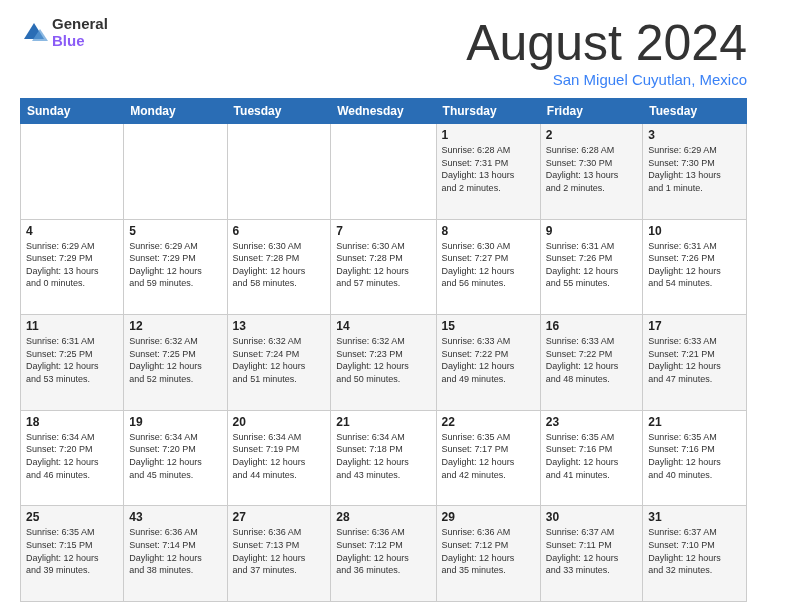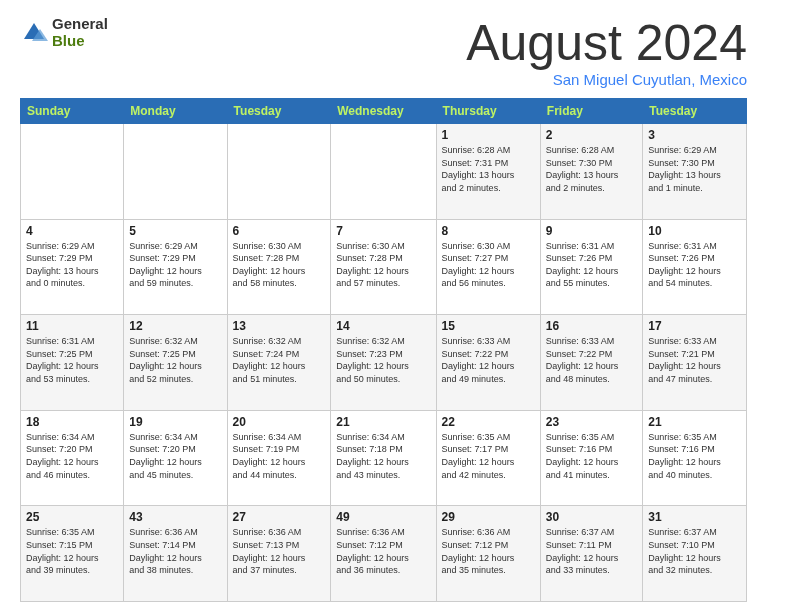--- a/index.html
+++ b/index.html
@@ -34,21 +34,21 @@
       line-height: 1.1;
     }
     .logo-general {
       font-size: 15px;
       font-weight: bold;
       color: #333;
     }
     .logo-blue {
       font-size: 15px;
       font-weight: bold;
-      color: #4d7c0f;
+      color: #8b5cf6;
     }
     .logo-icon {
       width: 28px;
       height: 28px;
     }
     .title-block {
       text-align: right;
     }
     .calendar-title {
       font-size: 50px;
@@ -60,21 +60,21 @@
       font-size: 15px;
       color: #3b82f6;
     }
     .calendar {
       width: 100%;
       border-collapse: collapse;
       flex: 1;
     }
     .calendar th {
       background: #2a6db5;
-      color: #bef264;
+      color: #ffffff;
       text-align: left;
       padding: 5px 6px;
       font-size: 12px;
       font-weight: bold;
       border: 1px solid #2a6db5;
     }
     .calendar td {
       border: 1px solid #ccc;
       vertical-align: top;
       padding: 4px 5px;
@@ -336,21 +336,21 @@
 and 38 minutes.</div>
           </td>
           <td>
             <span class="day-number">27</span>
             <div class="day-info" style="white-space: pre-line;">Sunrise: 6:36 AM
 Sunset: 7:13 PM
 Daylight: 12 hours
 and 37 minutes.</div>
           </td>
           <td>
-            <span class="day-number">49</span>
+            <span class="day-number">28</span>
             <div class="day-info" style="white-space: pre-line;">Sunrise: 6:36 AM
 Sunset: 7:12 PM
 Daylight: 12 hours
 and 36 minutes.</div>
           </td>
           <td>
             <span class="day-number">29</span>
             <div class="day-info" style="white-space: pre-line;">Sunrise: 6:36 AM
 Sunset: 7:12 PM
 Daylight: 12 hours

